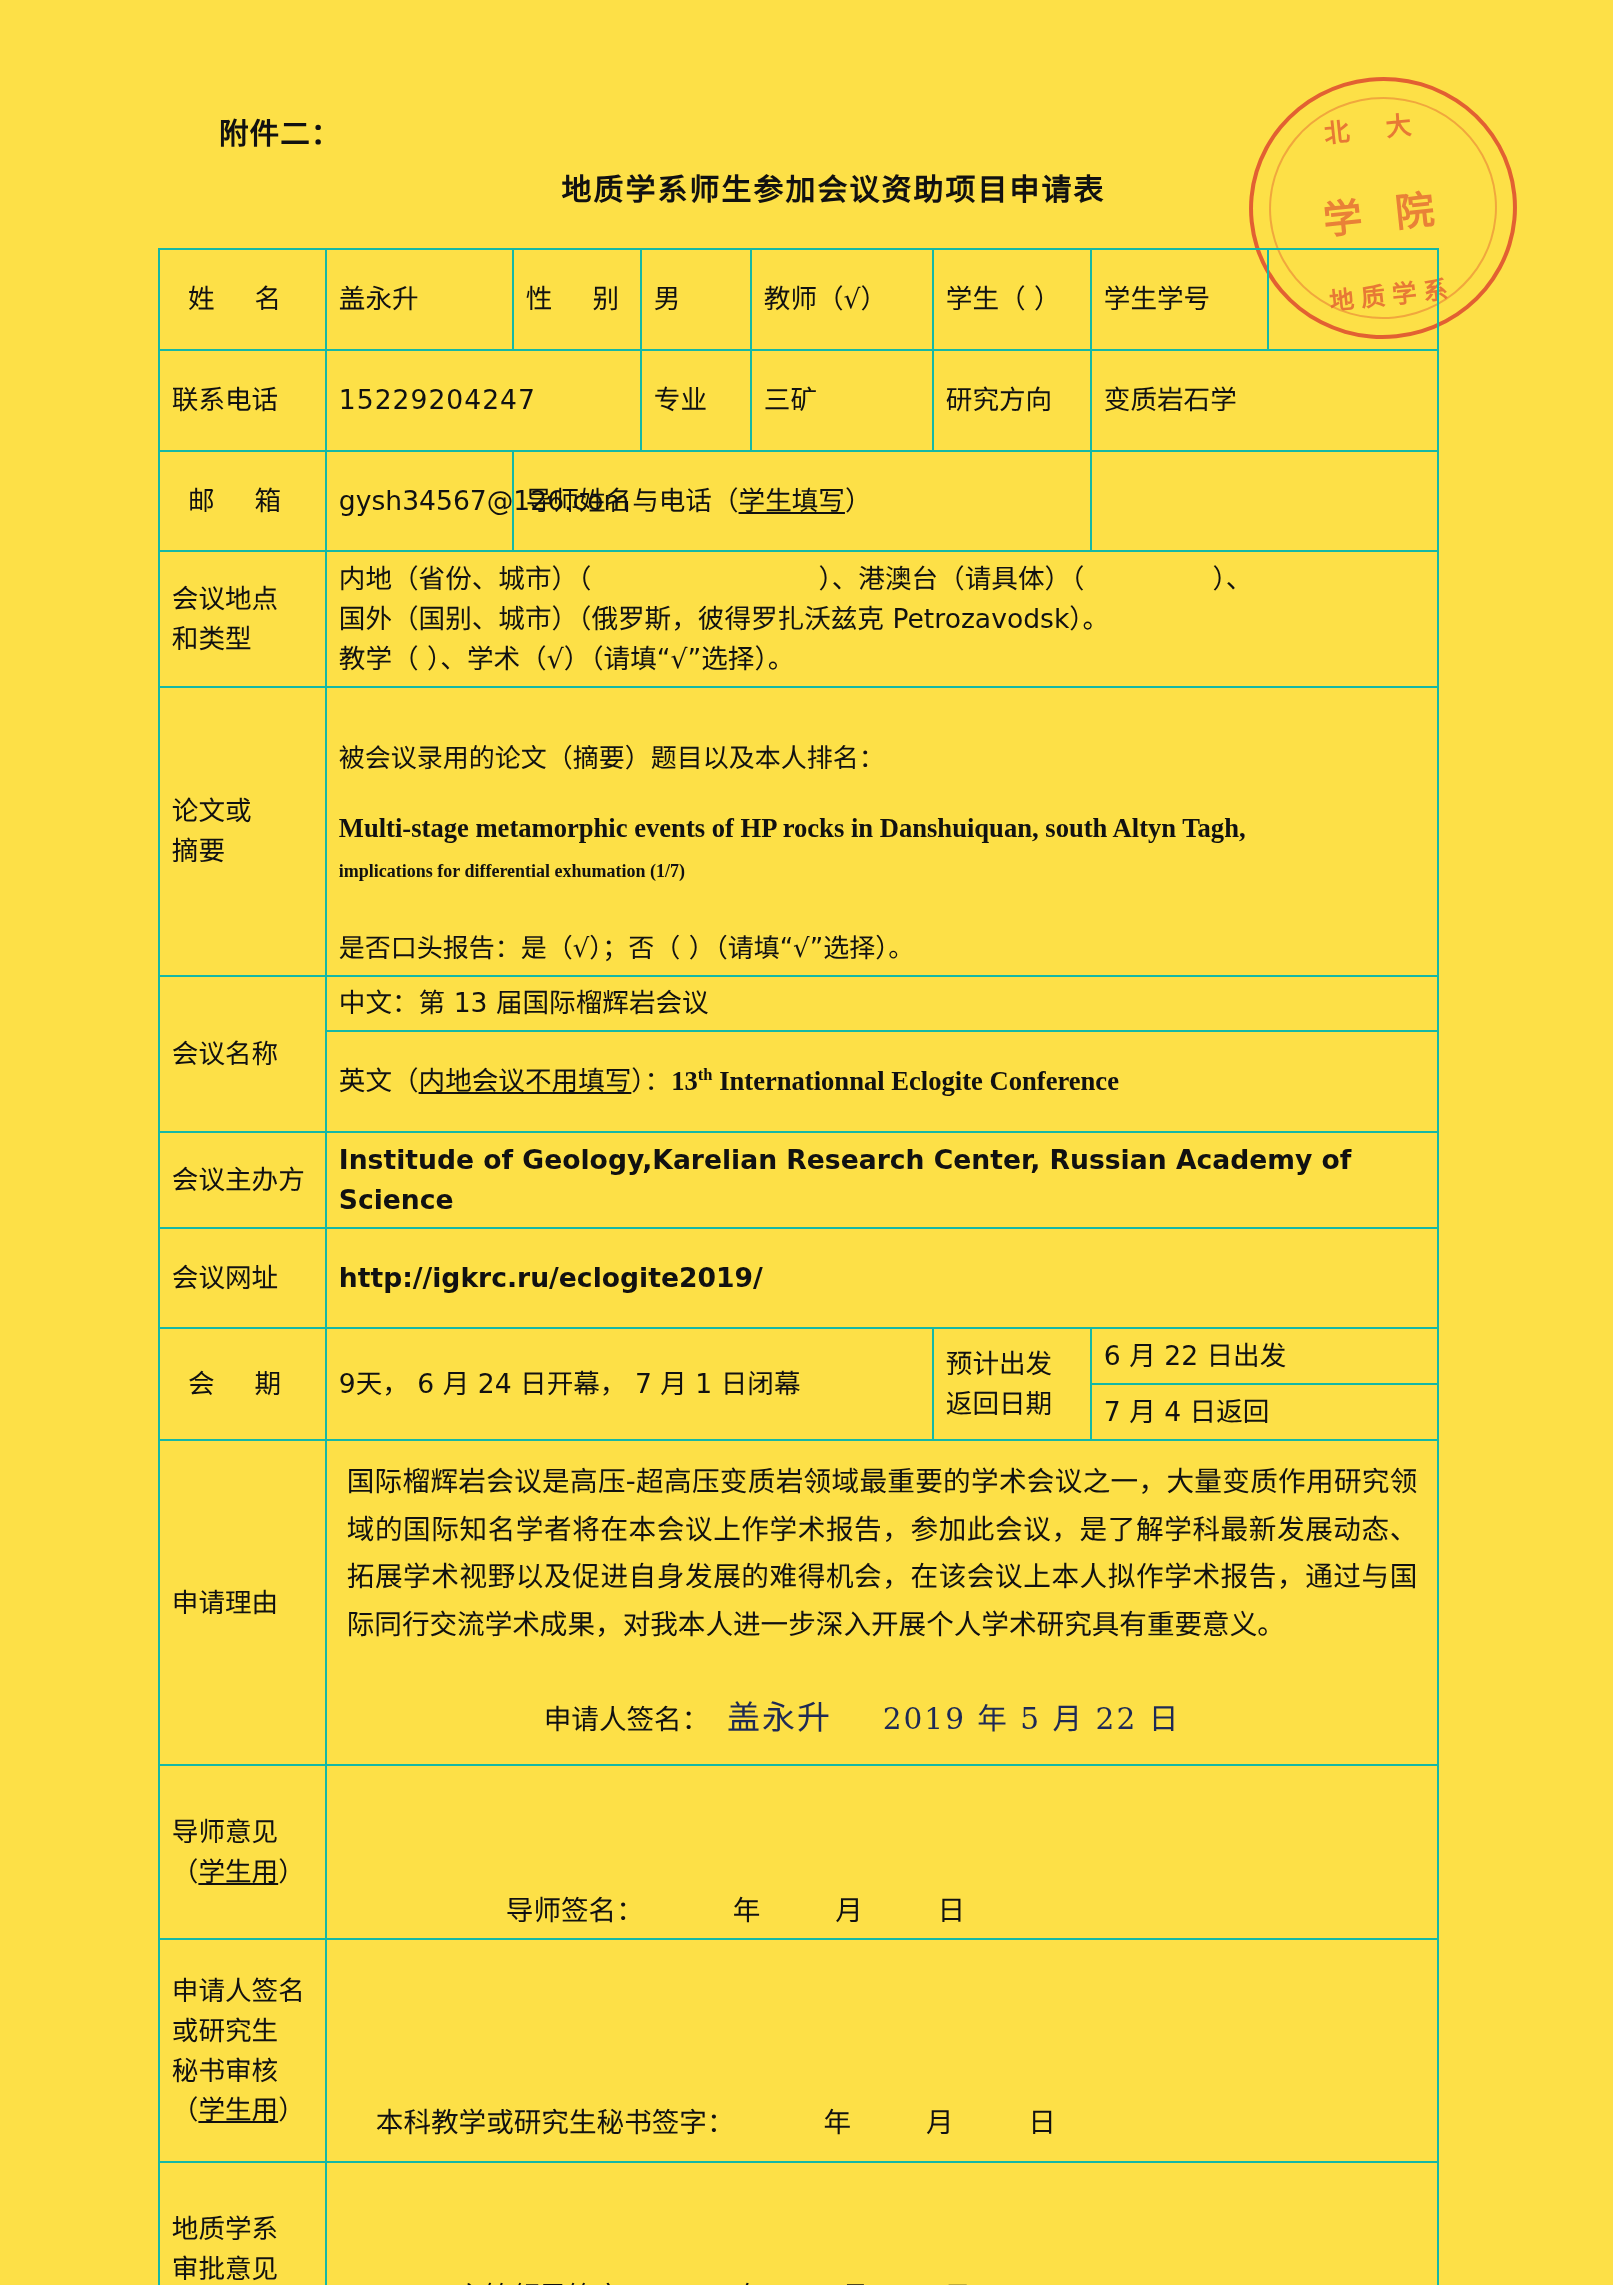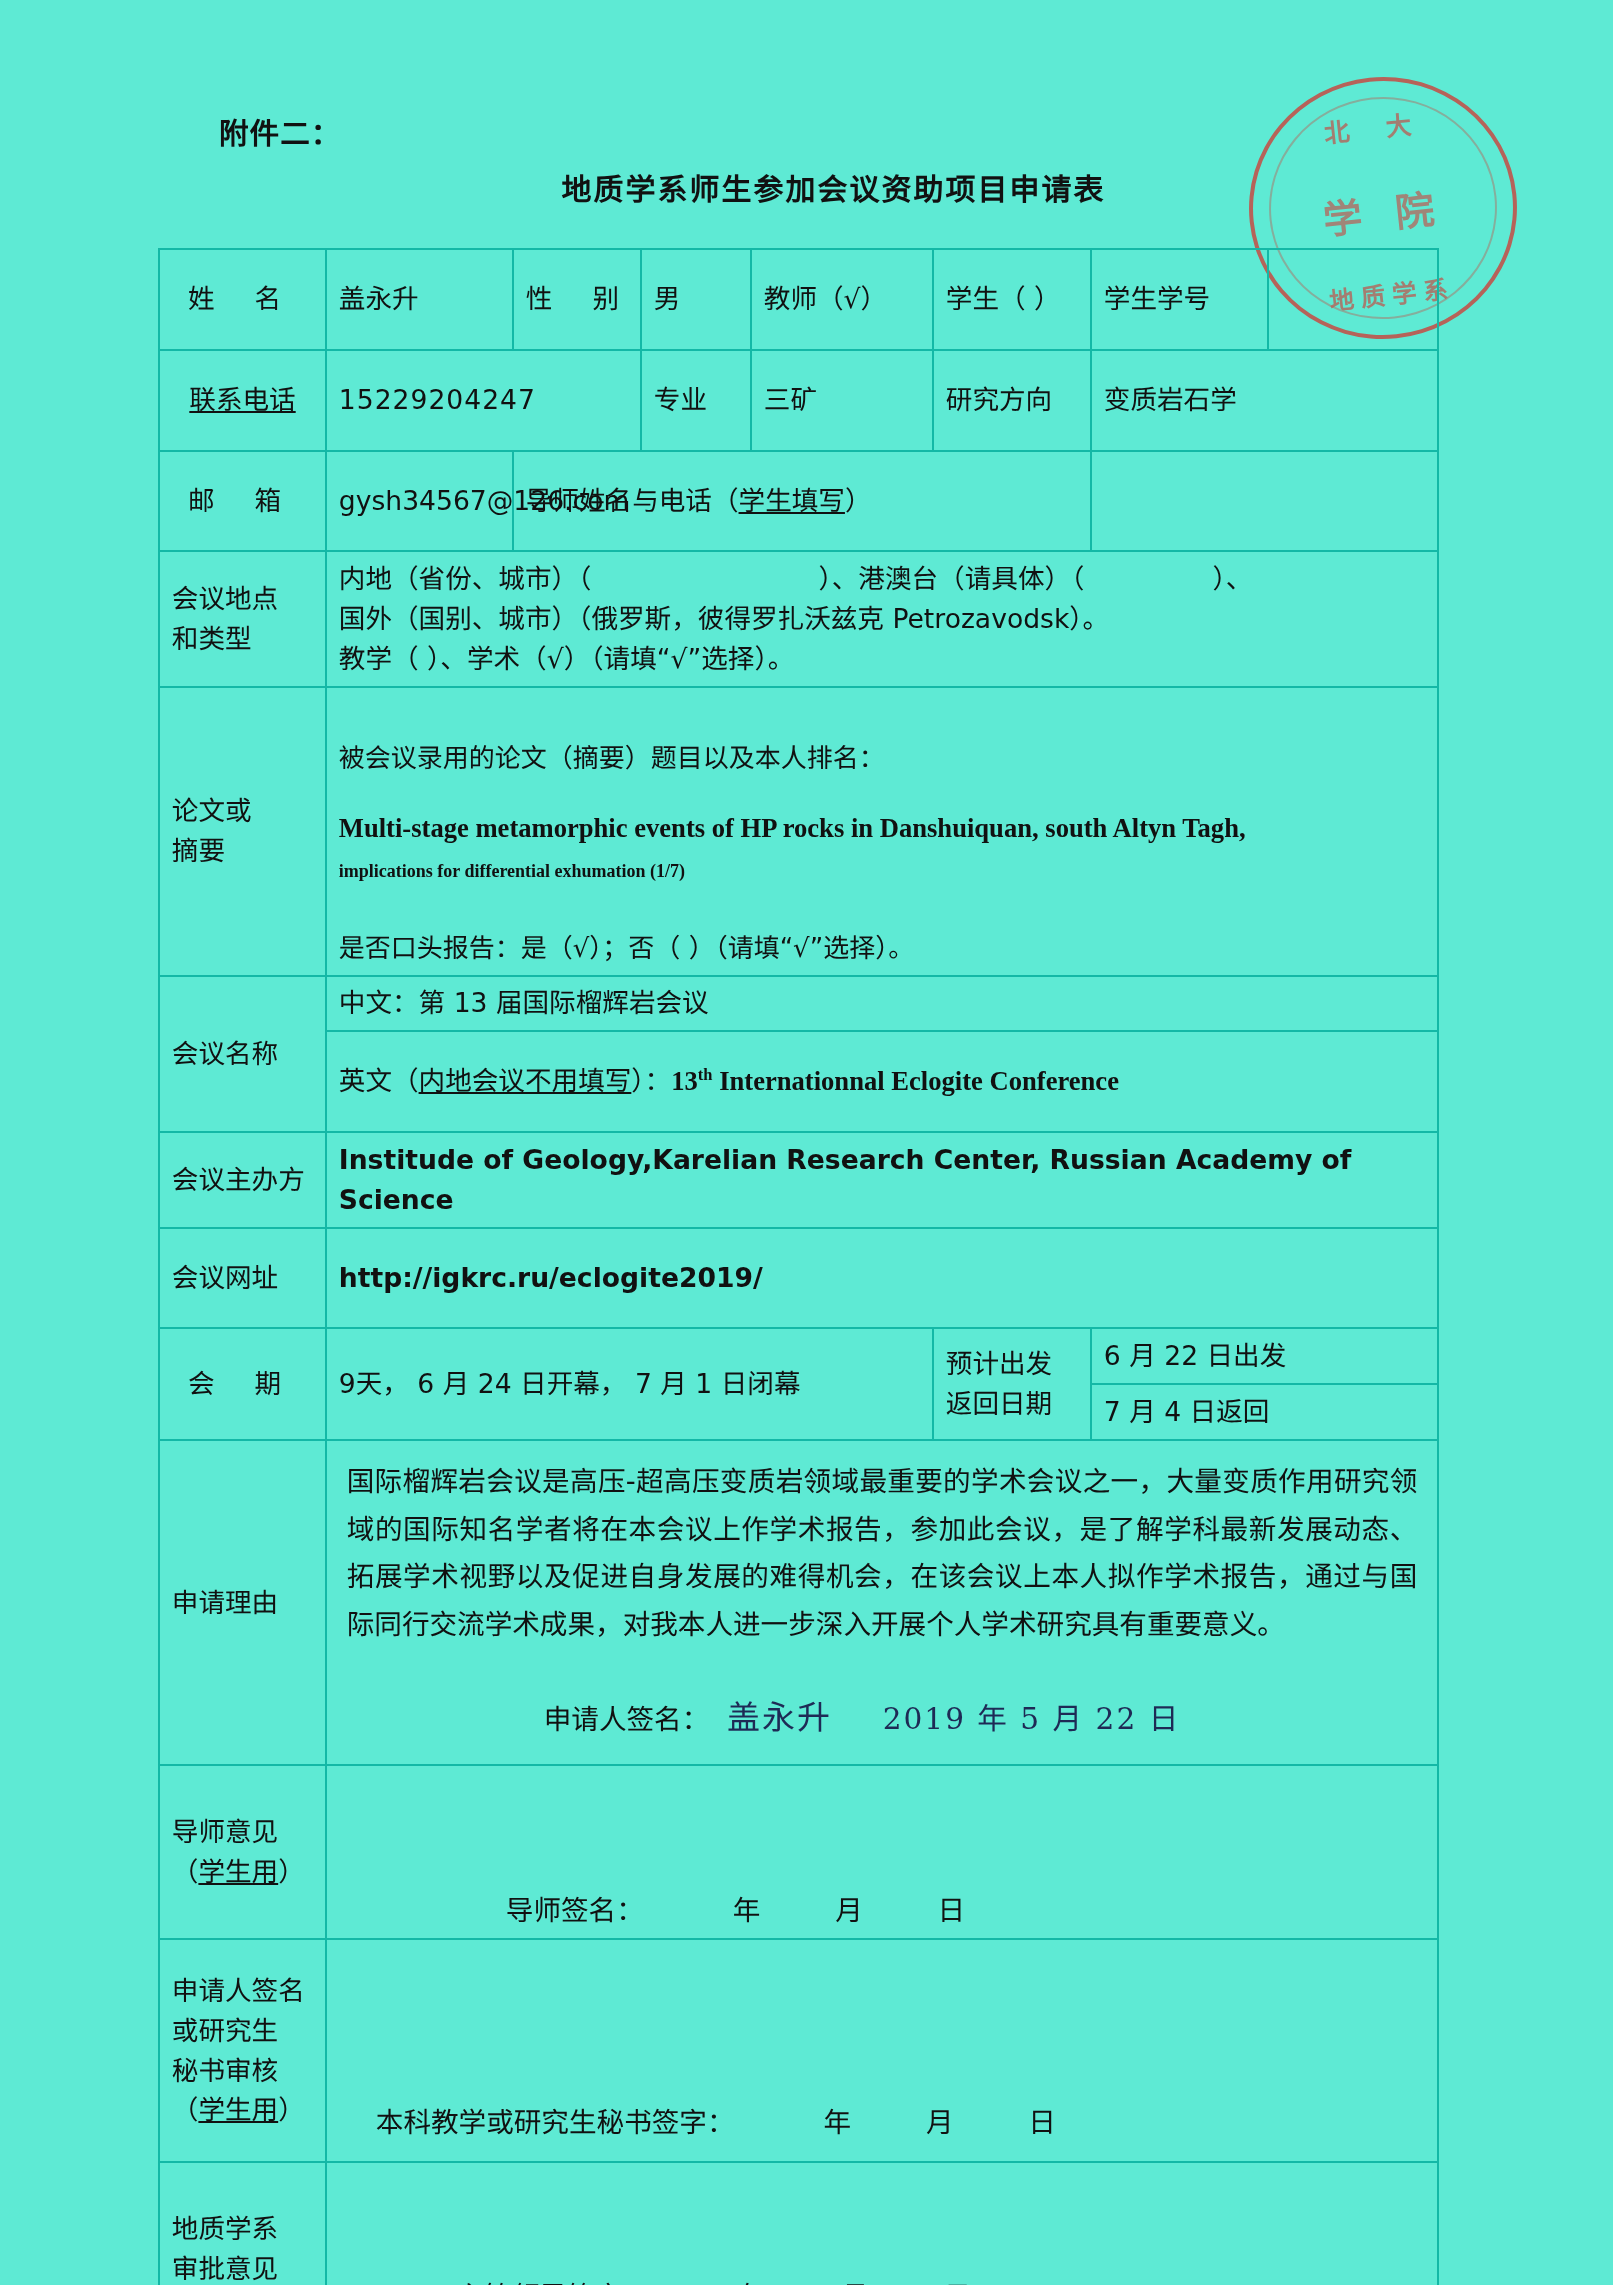--- a/index.html
+++ b/index.html
@@ -13,21 +13,21 @@
     height: 2285px;
     font-family: "Liberation Serif", "DejaVu Serif", serif;
     color: #111111;
     position: relative;
     overflow: hidden;
   }
   .page {
     position: relative;
     width: 1614px;
     height: 2285px;
-    background: #5eead4;
+    background: #fde047;
   }
 
   
   .attachment-label {
     position: absolute;
     left: 219px;
     top: 110px;
     font-size: 29.6px;
     font-family: "DejaVu Sans", sans-serif;
     font-weight: 600;
@@ -112,23 +112,22 @@
   }
   table.form td {
     border: 2px solid #14b8a6;
     font-size: 26.6px;
     line-height: 1.5;
     padding: 6.9px 11.8px;
     vertical-align: middle;
     font-family: "DejaVu Sans", sans-serif;
   }
   .lbl {
-    text-align: center;
+    text-align: left;
     white-space: nowrap;
-    text-decoration: underline;
   }
   .lbl-sp {
     text-align: center;
     letter-spacing: 15.8px;
     padding-left: 15.8px;
     white-space: nowrap;
   }
   .val { text-align: left; }
   .ctr { text-align: left; margin-top: 40px; }
   .en {

